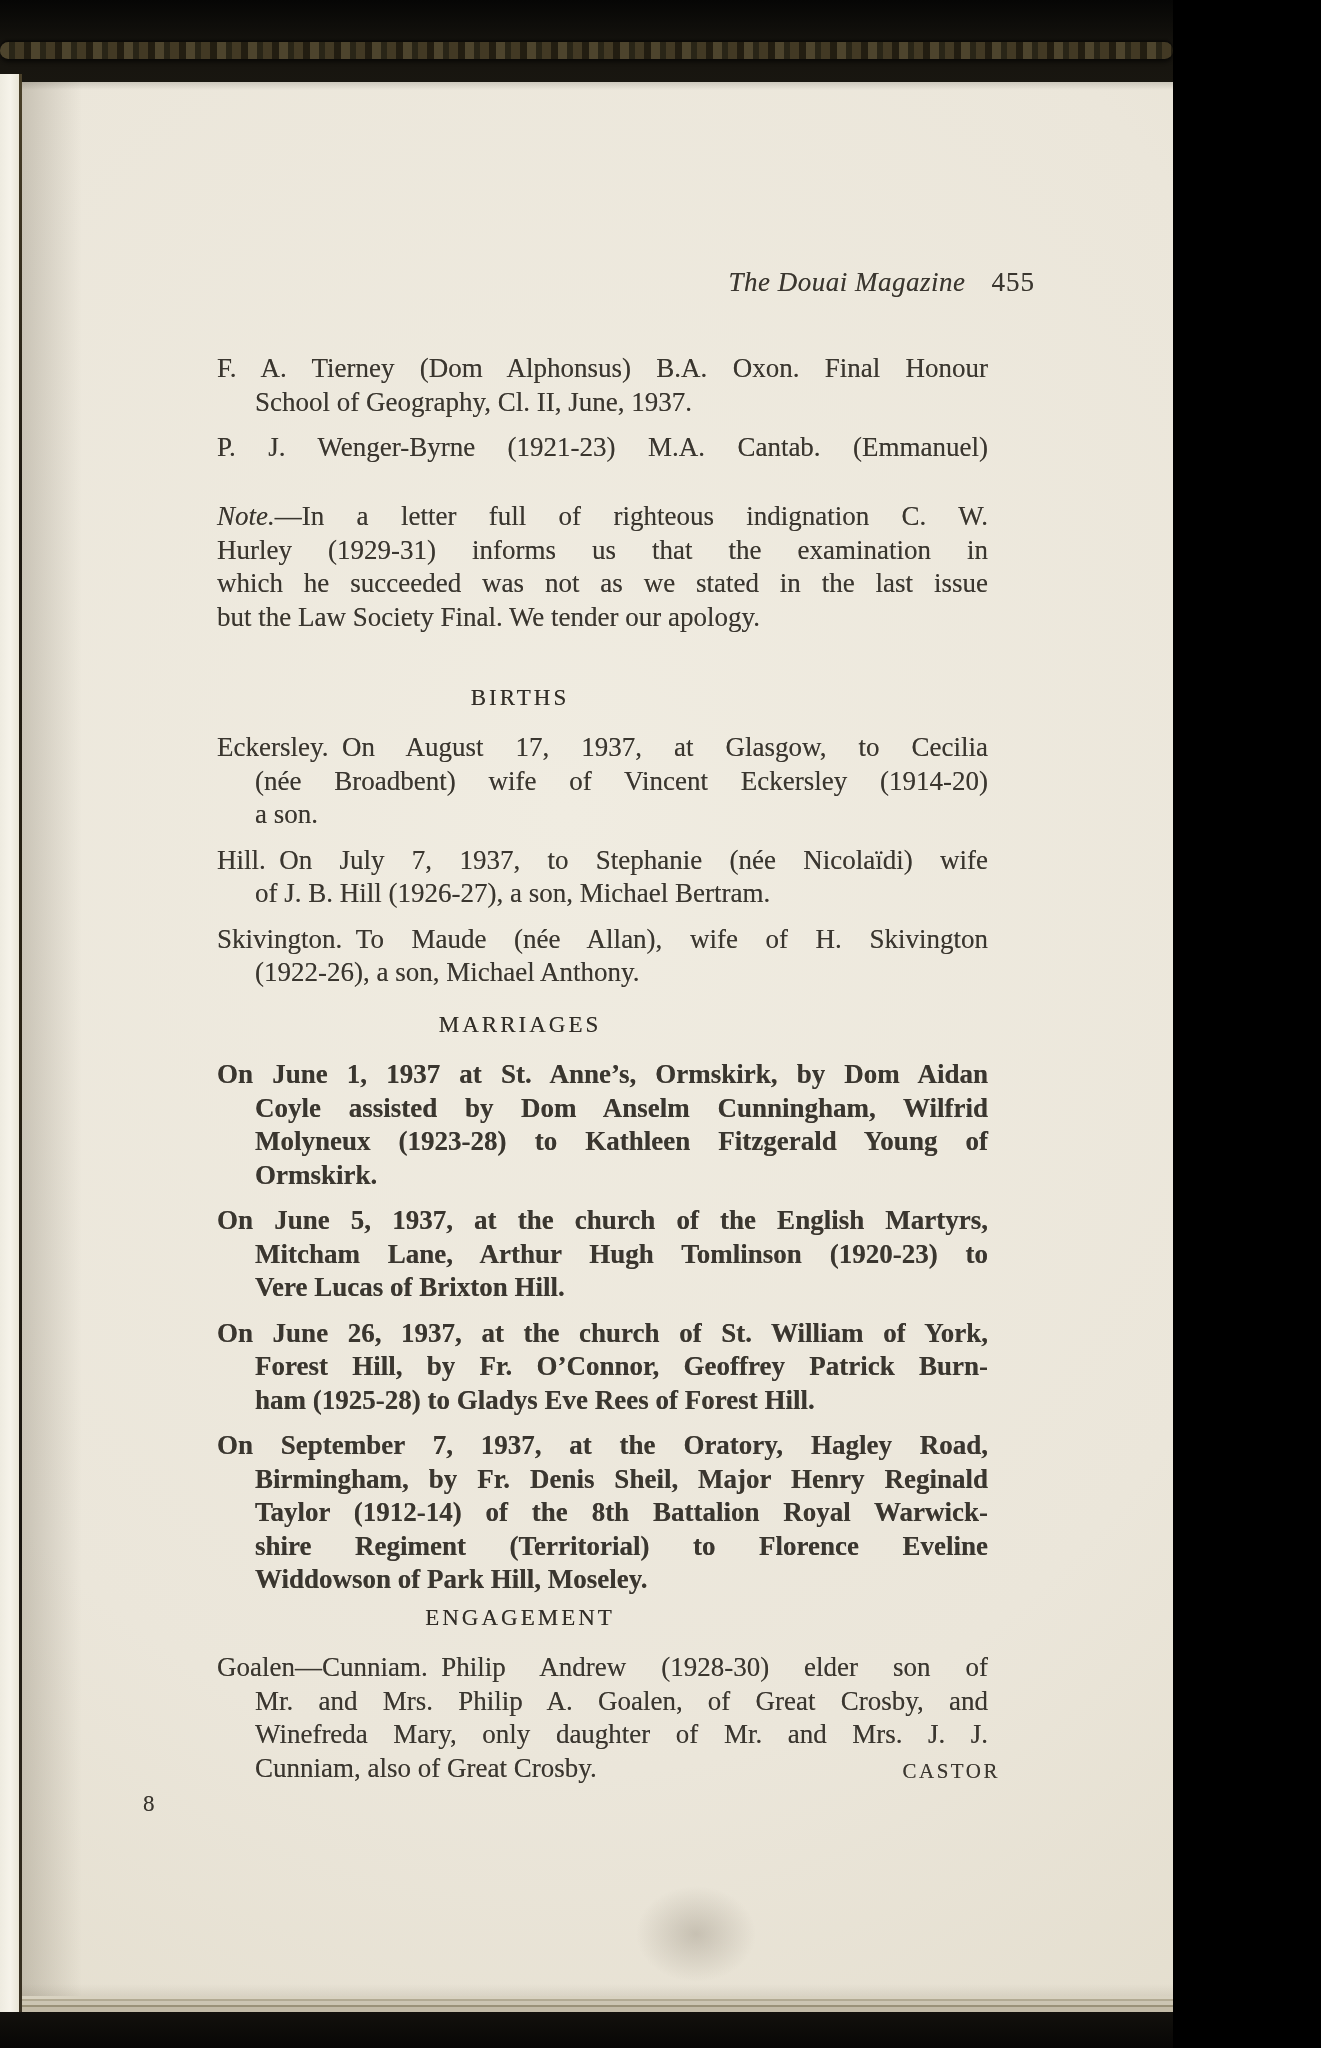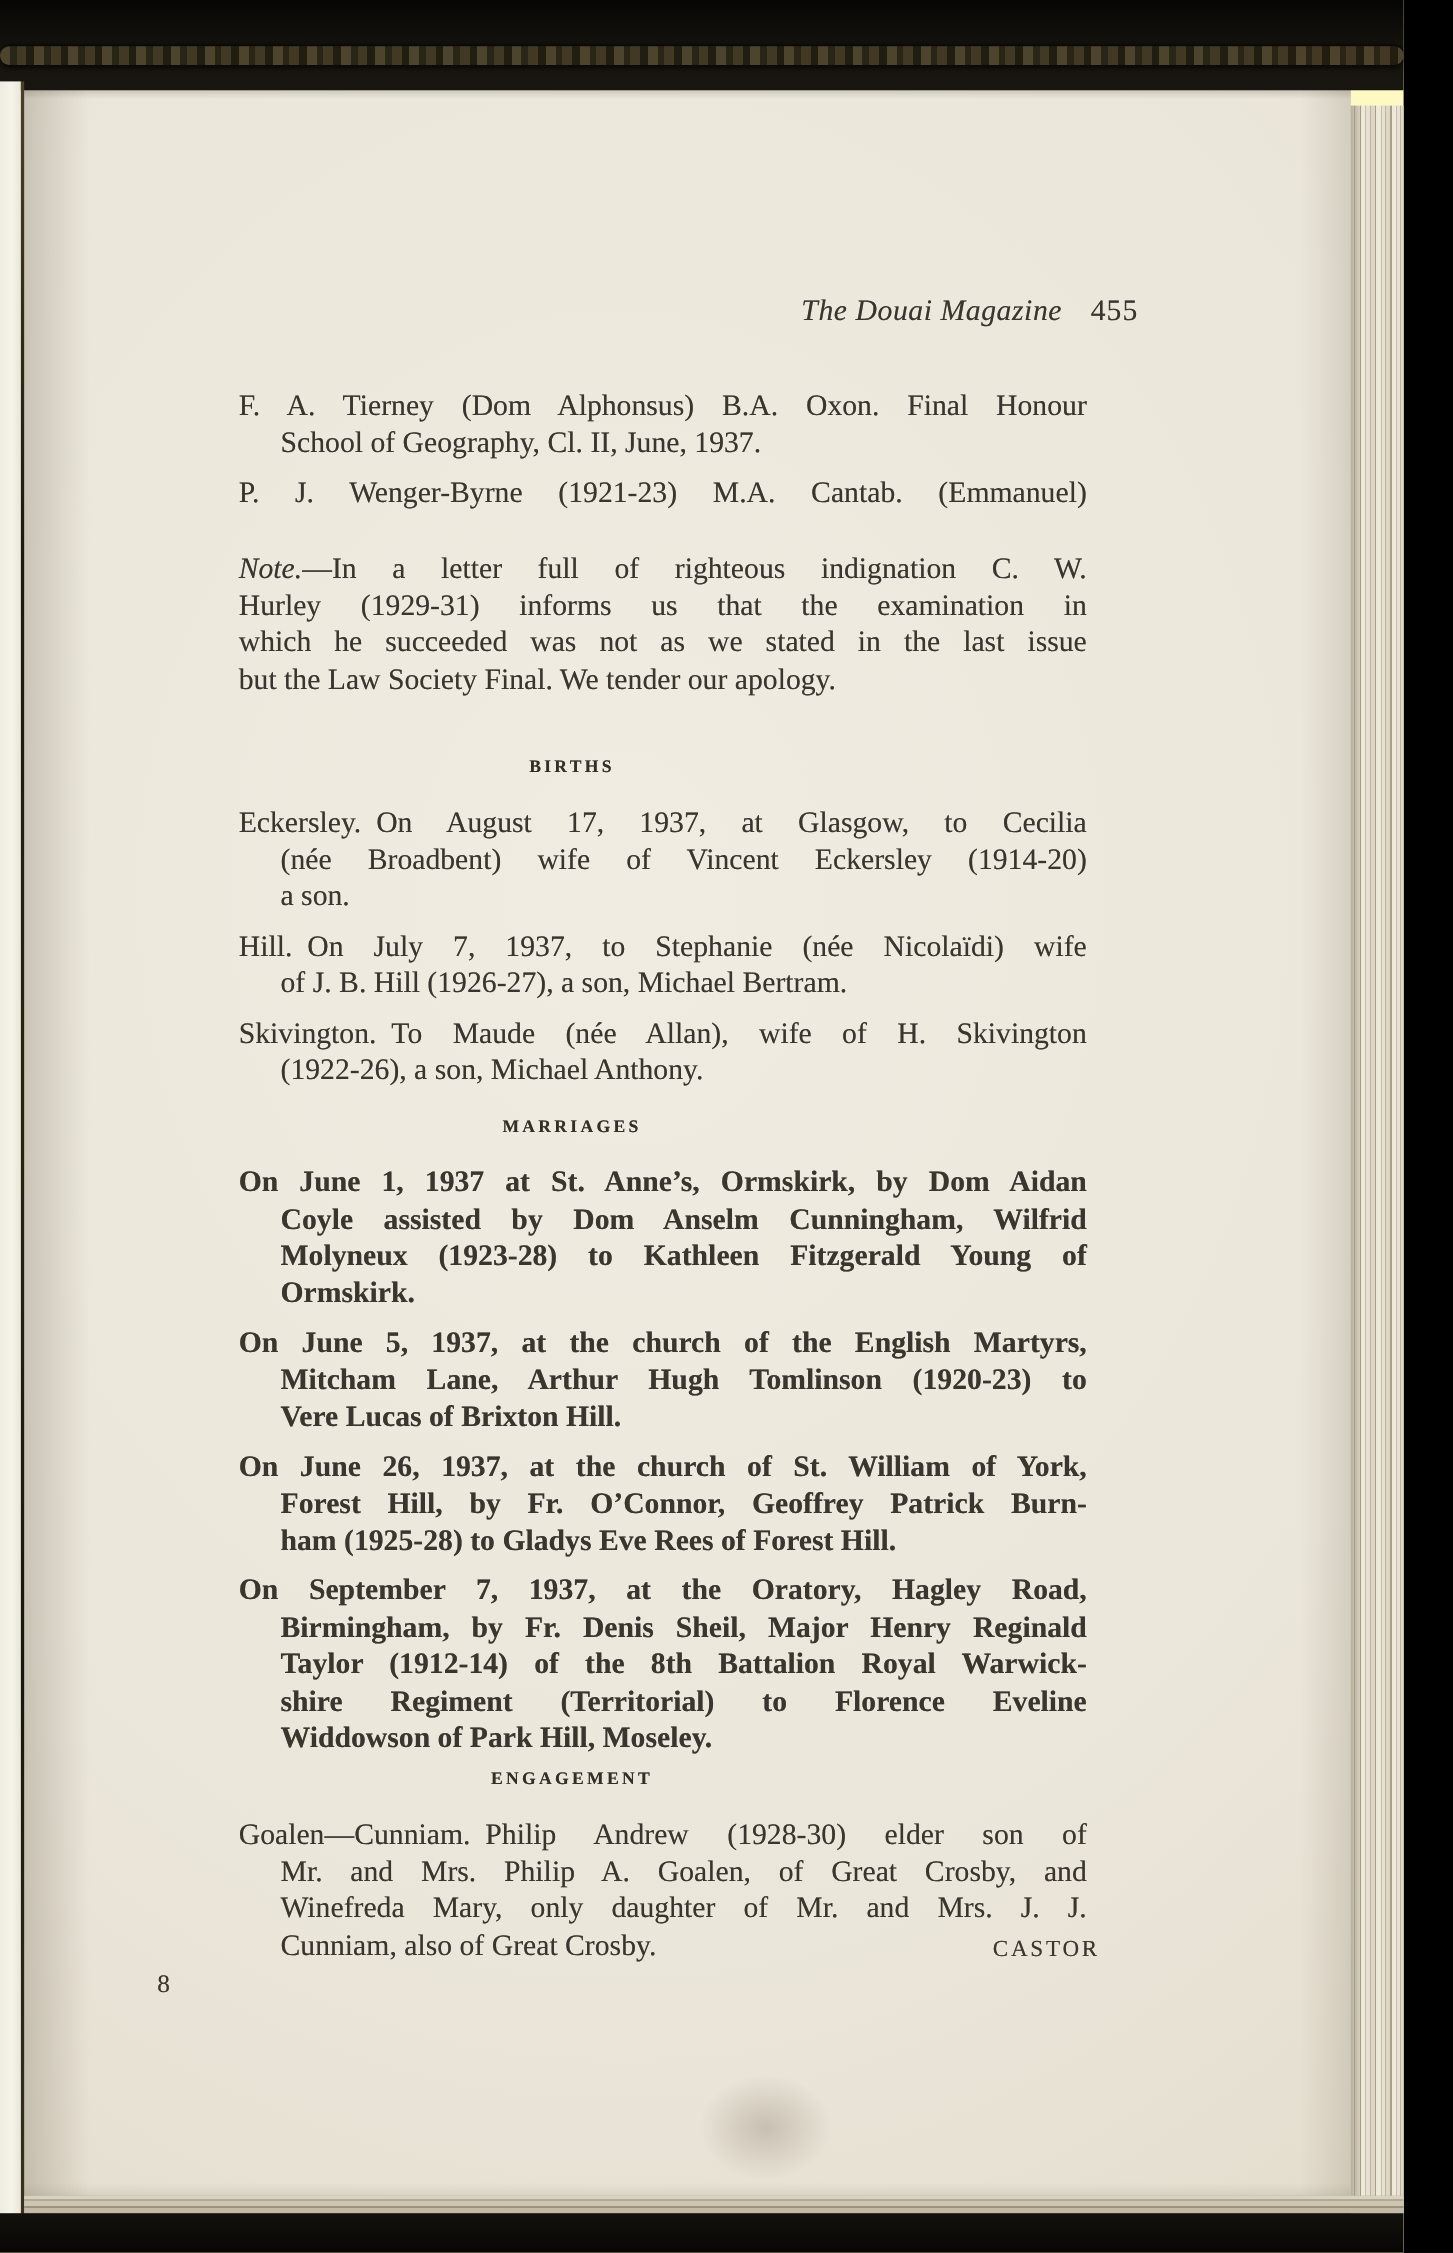--- a/index.html
+++ b/index.html
@@ -1,20 +1,20 @@
 <!DOCTYPE html>
 <html><head>
 <meta charset="utf-8">
 <style>
   html,body{margin:0;padding:0;background:#000;}
   .photo{
     position:relative;
-    width:1276px;height:2048px;
+    width:1173px;height:2048px;
     overflow:hidden;
-    background:#fef9c3;
+    background:#fde047;
     font-family:"Liberation Serif","DejaVu Serif",serif;
     color:#3a362f;
   }
   
   .top-edge{position:absolute;left:0;top:0;width:100%;height:82px;background:linear-gradient(180deg,#060605 0%,#15130e 55%,#23201660 100%),#12100c;}
   .cord{position:absolute;left:0;top:42px;width:100%;height:17px;border-radius:9px;
     background:repeating-linear-gradient(90deg,#544a31 0 9px,#2c2718 9px 15px,#473e27 15px 24px,#241f12 24px 31px);
     box-shadow:0 3px 4px rgba(0,0,0,.65), 0 -2px 2px rgba(0,0,0,.5);opacity:.9;}
   .left-sliver{position:absolute;left:0;top:74px;width:19px;height:1948px;
     background:linear-gradient(90deg,#eeebe0 0%,#f6f3ea 55%,#e9e5d7 100%);}
@@ -45,21 +45,21 @@
     text-shadow:0 0 .6px rgba(52,48,41,.55);}
   .running-head{top:266px;left:205px;width:830px;text-align:right;font-style:italic;letter-spacing:.5px;}
   .running-head .num{font-style:normal;margin-left:26px;letter-spacing:1px;}
   .col{left:205px;width:795px;}
   .sec-honours{top:340px;}
   .sec-note{top:488px;}
   .blk-births{top:719px;}
   .blk-marriages{top:1046px;font-weight:bold;}
   .blk-engagement{top:1639px;}
   .heading{position:absolute;left:205px;width:630px;text-align:center;
-    font-size:16px;line-height:28px;font-weight:700;letter-spacing:3px;color:#322e28;
+    font-size:23px;line-height:28px;font-weight:400;letter-spacing:3px;color:#322e28;
     text-shadow:0 0 .6px rgba(45,41,35,.6);}
   .h-births{top:684px;}
   .h-marriages{top:1011px;}
   .h-engagement{top:1604px;}
   .para{margin:12px;}
   .line{text-align:justify;text-align-last:justify;}
   .line.last{text-align-last:left;}
   .hang .line.cont{padding-left:38px;}
   .castor{top:1757px;left:205px;width:795px;text-align:right;
     font-size:21px;line-height:28px;letter-spacing:2.5px;padding-right:4px;color:#3b3730;}

